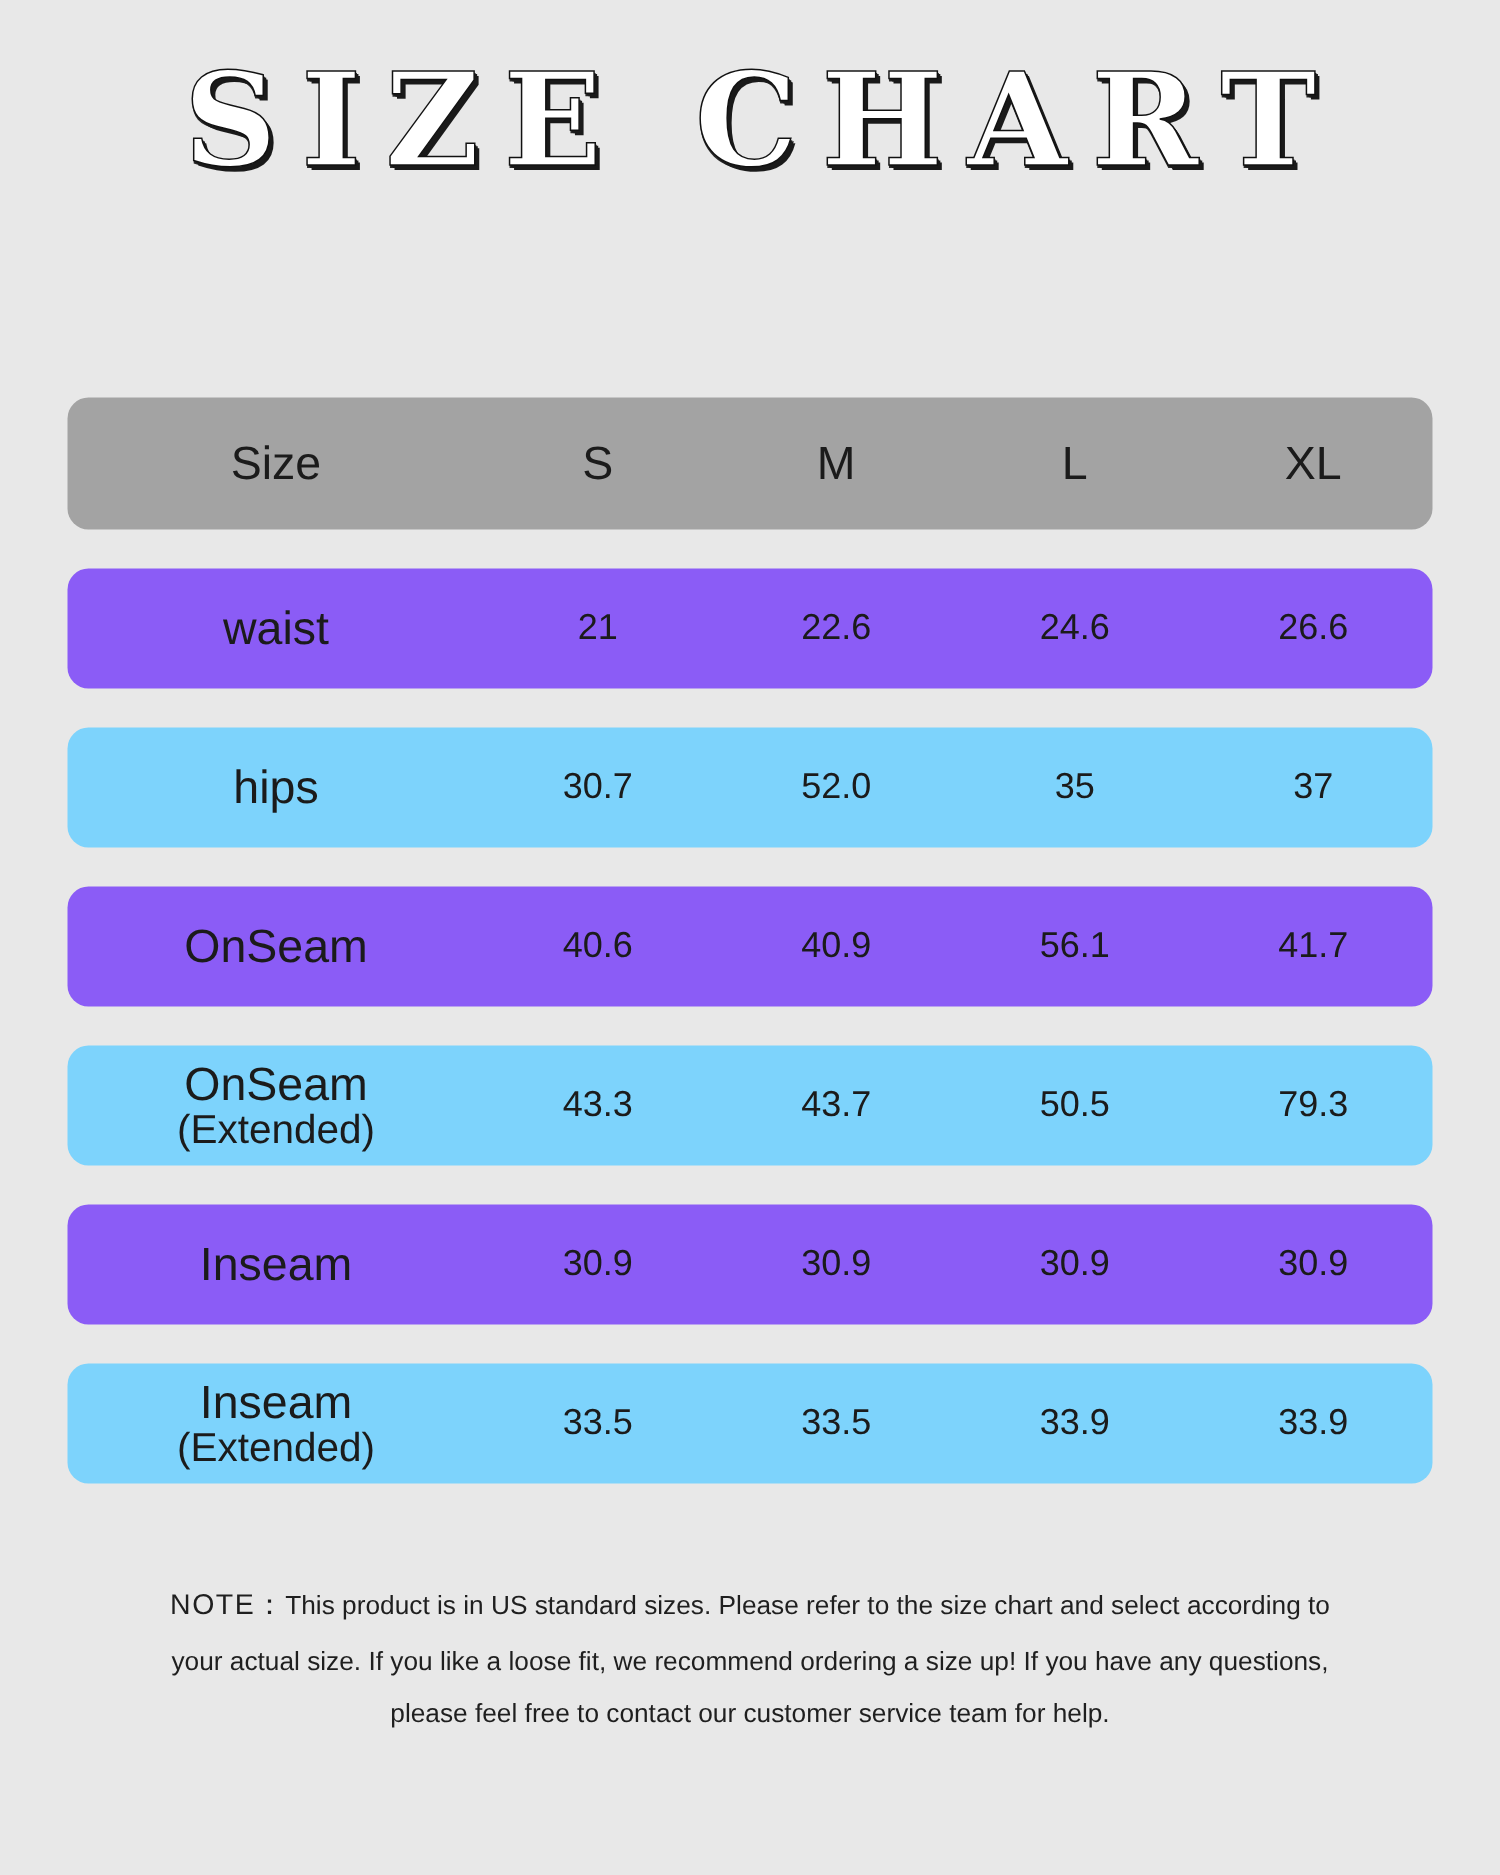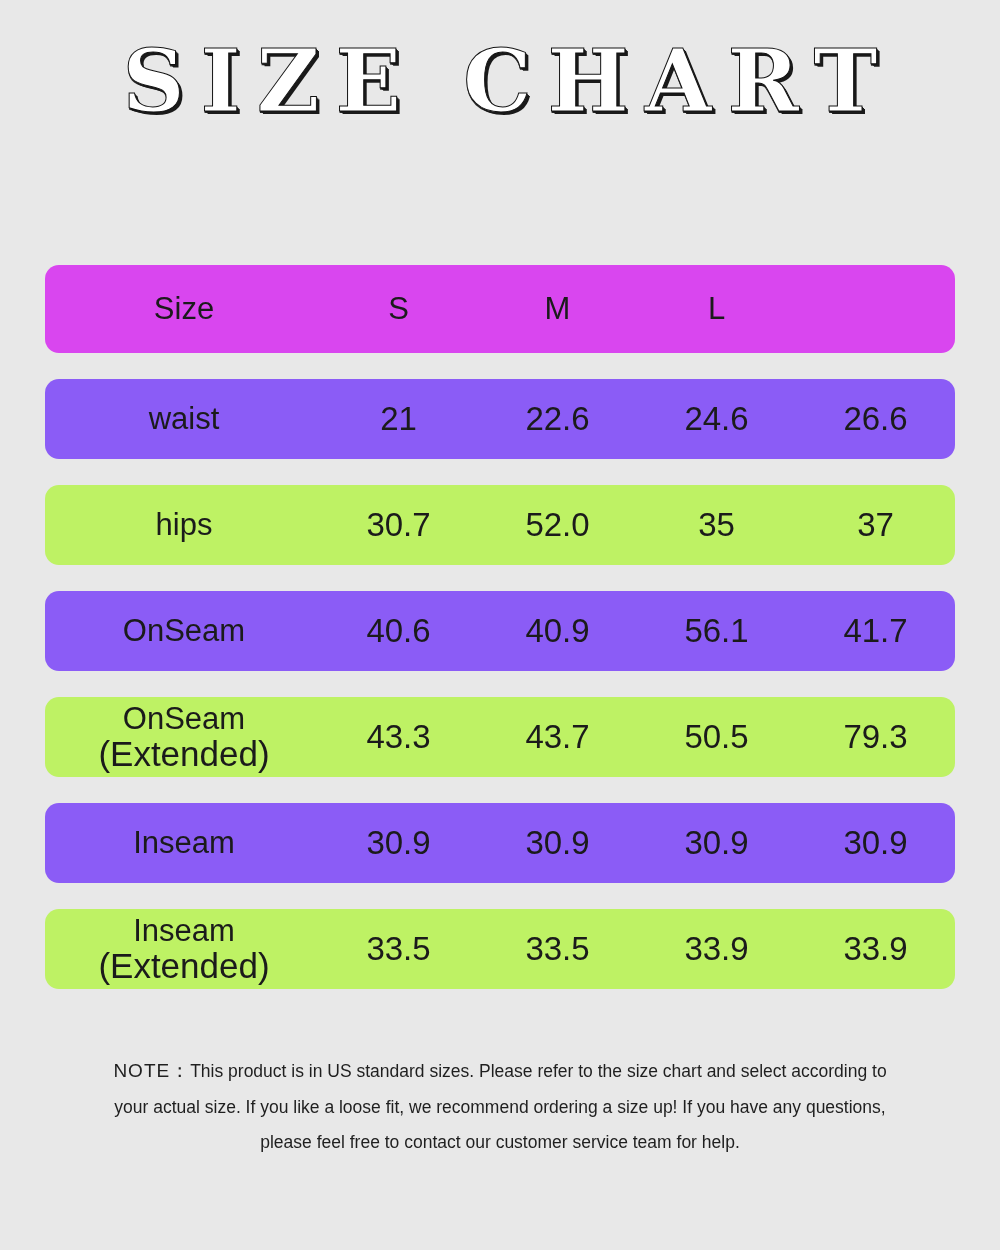--- a/index.html
+++ b/index.html
@@ -55,53 +55,53 @@
   }
   .row {
     display: flex;
     align-items: center;
     height: 80px;
     border-radius: 14px;
     margin-bottom: 26px;
     box-sizing: border-box;
   }
   .row.shade {
-    background: #bef264;
+    background: #7dd3fc;
   }
   .row.light {
     background: #8b5cf6;
   }
   .row.header {
-    background: #d946ef;
+    background: #a3a3a3;
     height: 88px;
   }
   .cell {
     text-align: center;
     color: #1b1b1b;
     box-sizing: border-box;
   }
   .cell.label {
     width: 274px;
     font-size: 31px;
     line-height: 1.06;
     padding-left: 4px;
   }
   .row.header .cell.label {
     font-size: 31px;
   }
   .cell.val {
     width: 159px;
-    font-size: 33px;
+    font-size: 24px;
   }
   .row.header .cell.val {
     font-size: 31px;
   }
   .label .sub {
     display: block;
-    font-size: 35px;
+    font-size: 27px;
     line-height: 1.0;
   }
   .label .main {
     display: block;
     line-height: 1.05;
   }
 
   
   .note {
     position: absolute;
@@ -127,20 +127,21 @@
     <div class="title">SIZE CHART</div>
   </div>
 
   <div class="table">
 
     <div class="row header">
       <div class="cell label">Size</div>
       <div class="cell val">S</div>
       <div class="cell val">M</div>
       <div class="cell val">L</div>
+      <div class="cell val">XL</div>
     </div>
 
     <div class="row light">
       <div class="cell label">
         <span class="main">waist</span>
       </div>
       <div class="cell val">21</div>
       <div class="cell val">22.6</div>
       <div class="cell val">24.6</div>
       <div class="cell val">26.6</div>

